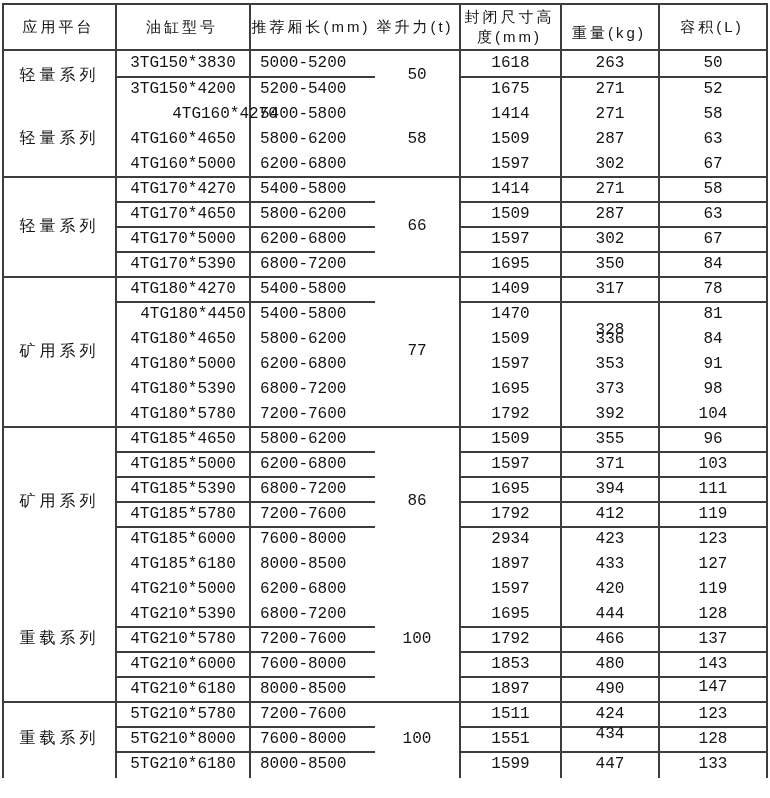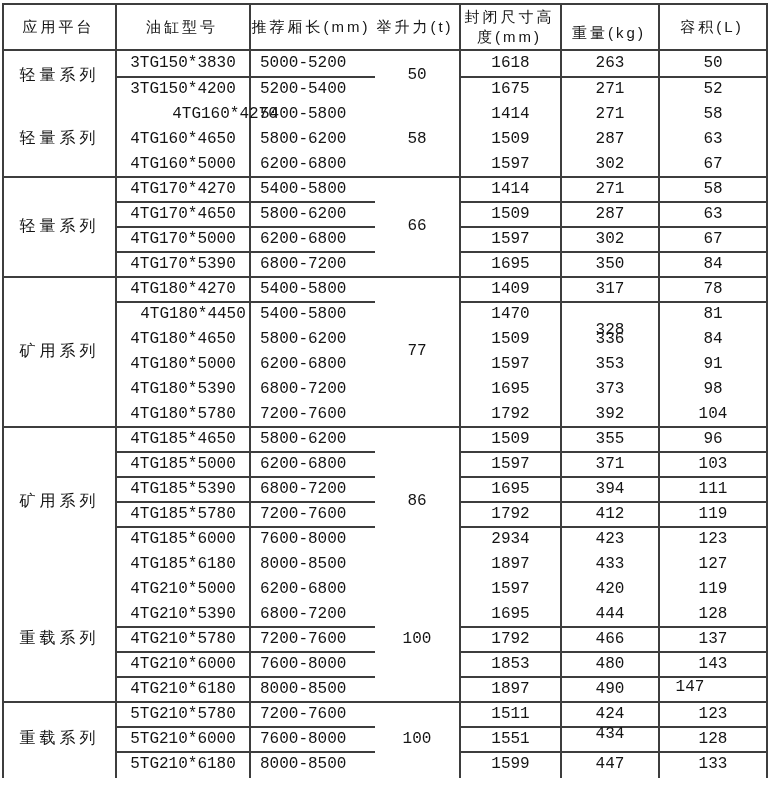--- a/index.html
+++ b/index.html
@@ -214,29 +214,29 @@
     <div class="cell num" style="left: 660px; top: 626px; width: 106px; height: 25px;">137</div>
     <div class="cell num" style="left: 117px; top: 651px; width: 132px; height: 25px;">4TG210*6000</div>
     <div class="cell num leftpad" style="left: 251px; top: 651px; width: 122px; height: 25px;">7600-8000</div>
     <div class="cell num" style="left: 461px; top: 651px; width: 99px; height: 25px;">1853</div>
     <div class="cell num" style="left: 562px; top: 651px; width: 96px; height: 25px;">480</div>
     <div class="cell num" style="left: 660px; top: 651px; width: 106px; height: 25px;">143</div>
     <div class="cell num" style="left: 117px; top: 676px; width: 132px; height: 25px;">4TG210*6180</div>
     <div class="cell num leftpad" style="left: 251px; top: 676px; width: 122px; height: 25px;">8000-8500</div>
     <div class="cell num" style="left: 461px; top: 676px; width: 99px; height: 25px;">1897</div>
     <div class="cell num" style="left: 562px; top: 676px; width: 96px; height: 25px;">490</div>
-    <div class="cell num" style="left: 637px; top: 676px; width: 106px; height: 22px; text-align: right;">147</div>
+    <div class="cell num" style="left: 660px; top: 676px; width: 106px; height: 22px; text-align: right;">147</div>
     <div class="cell cjk" style="left: 4px; top: 701px; width: 111px; height: 75px;">重载系列</div>
     <div class="cell num" style="left: 375px; top: 701px; width: 84px; height: 75px;">100</div>
     <div class="cell num" style="left: 117px; top: 701px; width: 132px; height: 25px;">5TG210*5780</div>
     <div class="cell num leftpad" style="left: 251px; top: 701px; width: 122px; height: 25px;">7200-7600</div>
     <div class="cell num" style="left: 461px; top: 701px; width: 99px; height: 25px;">1511</div>
     <div class="cell num" style="left: 562px; top: 701px; width: 96px; height: 25px;">424</div>
     <div class="cell num" style="left: 660px; top: 701px; width: 106px; height: 25px;">123</div>
-    <div class="cell num" style="left: 117px; top: 726px; width: 132px; height: 25px;">5TG210*6000</div>
+    <div class="cell num" style="left: 117px; top: 726px; width: 132px; height: 25px;">5TG210*8000</div>
     <div class="cell num leftpad" style="left: 251px; top: 726px; width: 122px; height: 25px;">7600-8000</div>
     <div class="cell num" style="left: 461px; top: 726px; width: 99px; height: 25px;">1551</div>
     <div class="cell num" style="left: 562px; top: 726px; width: 96px; height: 16px;">434</div>
     <div class="cell num" style="left: 660px; top: 726px; width: 106px; height: 25px;">128</div>
     <div class="cell num" style="left: 117px; top: 751px; width: 132px; height: 25px;">5TG210*6180</div>
     <div class="cell num leftpad" style="left: 251px; top: 751px; width: 122px; height: 25px;">8000-8500</div>
     <div class="cell num" style="left: 461px; top: 751px; width: 99px; height: 25px;">1599</div>
     <div class="cell num" style="left: 562px; top: 751px; width: 96px; height: 25px;">447</div>
     <div class="cell num" style="left: 660px; top: 751px; width: 106px; height: 25px;">133</div>
   </div>

